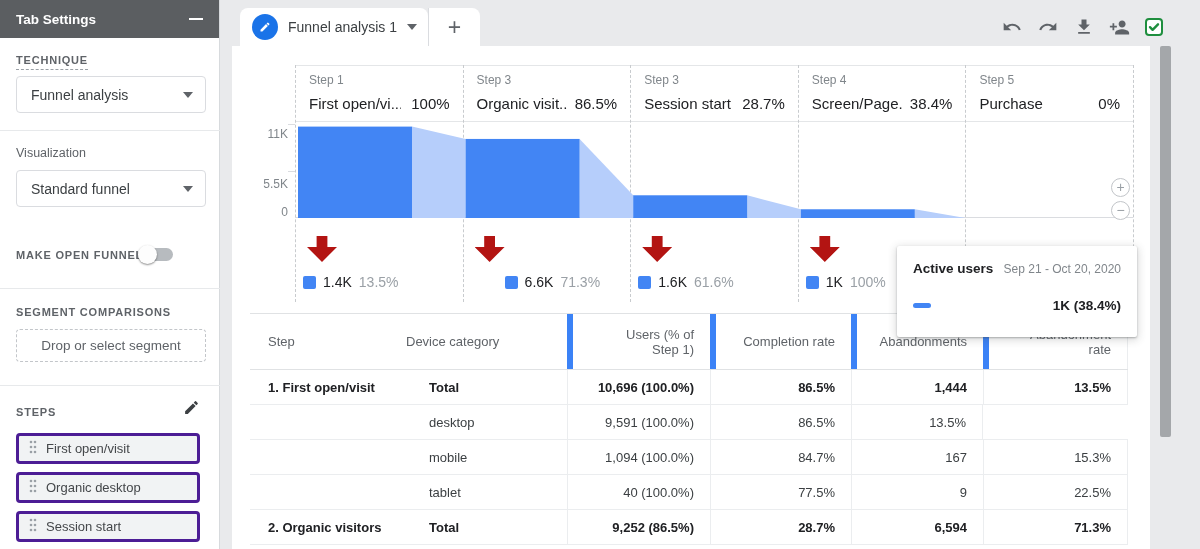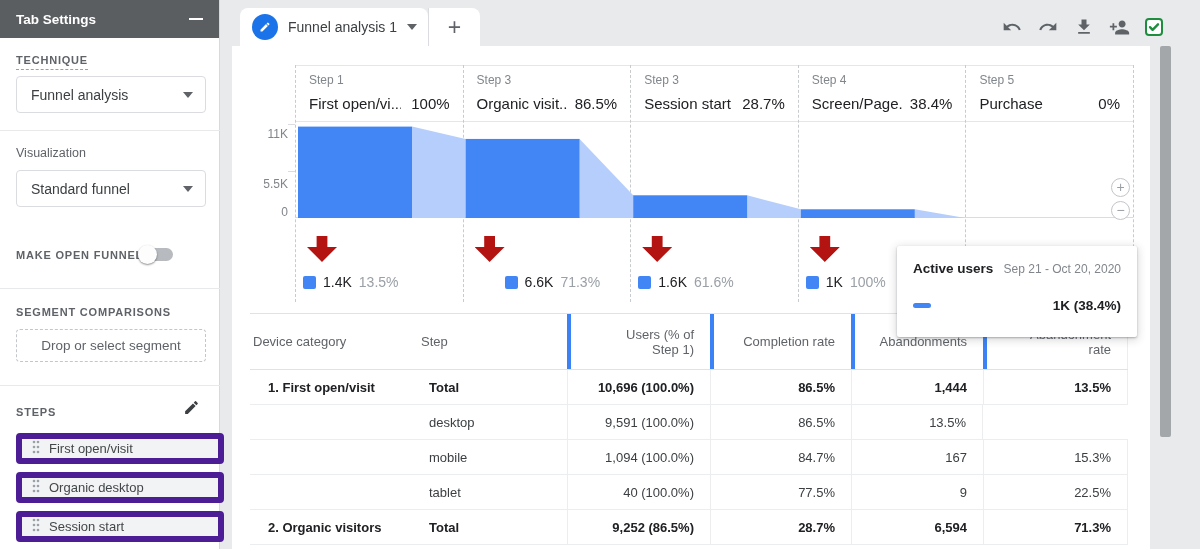--- a/index.html
+++ b/index.html
@@ -24,21 +24,21 @@
   .divider { left:0; width:220px; height:1px; background:#e7e9eb; }
   #viz-label { left:16px; top:146px; font-size:12.5px; color:#5f6368; }
   #open-funnel-row { left:16px; top:248px; width:188px; display:flex; align-items:center; justify-content:flex-start; }
   #toggle { position:relative; width:30px; height:13px; background:#b7bbbf; border-radius:7px; margin-right:6px; cursor:pointer; }
   #toggle .knob { position:absolute; left:-5px; top:-3px; width:19px; height:19px; border-radius:50%; background:#fdfdfd; box-shadow:0 1px 2px rgba(0,0,0,.45); }
   #segment-label { left:16px; top:306px; }
   #drop-box { left:16px; top:329px; width:190px; height:33px; border:1px dashed #c3c6ca; border-radius:4px;
               display:flex; align-items:center; justify-content:center; font-size:13.5px; color:#5f6368; cursor:pointer; }
   #steps-label { left:16px; top:406px; }
   #steps-pencil { left:183px; top:399px; cursor:pointer; }
-  .chip { left:16px; width:208px; height:31px; background:#f1f3f4; border:6px solid #4c1d95; border-radius:4px;
+  .chip { left:16px; width:184px; height:31px; background:#f1f3f4; border:3px solid #4c1d95; border-radius:4px;
           display:flex; align-items:center; padding:0 10px; gap:9px; font-size:13px; color:#44474a; cursor:grab; }
 
   
   #tab { left:240px; top:8px; width:188px; height:38px; background:#fff; border-radius:8px 8px 0 0;
          display:flex; align-items:center; padding:0 10px 0 12px; gap:10px; cursor:pointer; }
   #tab-pencil-circle { width:26px; height:26px; border-radius:50%; background:#1a73e8; display:flex; align-items:center; justify-content:center; }
   #tab-label { font-size:14px; color:#3c4043; white-space:nowrap; }
   #plus-tab { left:428px; top:8px; width:52px; height:38px; background:#fff; border-left:1px solid #dadce0; border-radius:0 8px 0 0;
               display:flex; align-items:center; justify-content:center; font-size:23px; font-weight:300; color:#5f6368; cursor:pointer; }
   .tbicon { top:17px; width:20px; height:20px; cursor:pointer; }
@@ -84,21 +84,21 @@
   #gatable { left:250px; top:313px; width:878px; }
   .trow { display:grid; grid-template-columns:153px 164px 143px 141px 132px 145px; }
   .thead { height:57px; border-top:1px solid #e0e2e4; border-bottom:1px solid #e0e2e4; color:#5f6368; font-size:13px; }
   .tbody-row { height:35px; border-bottom:1px solid #ebedef; font-size:13px; color:#3c4043; }
   .tbody-row.bold { font-weight:bold; color:#202124; }
   .cell { display:flex; align-items:center; }
   .c0 { padding-left:18px; }
   .c1 { padding-left:26px; }
   .thead .c1 { padding-left:3px; }
   .c2,.c3,.c4,.c5 { justify-content:flex-end; padding-right:16px; text-align:right; border-left:1px solid #ebedef; }
-  .thead .c2,.thead .c3,.thead .c4,.thead .c5 { border-left:4px solid #3b82f6; }
+  .thead .c2,.thead .c3,.thead .c4,.thead .c5 { border-left:6px solid #3b82f6; }
   .c5 { border-right:1px solid #ebedef; }
   .thead .c2 { padding-left:32px; }
   .thead .c5 { padding-left:22px; }
 </style>
 </head>
 <body>
 
 <div id="sidebar" class="abs">
   <div id="sb-header" class="abs">
     <span id="sb-title">Tab Settings</span>
@@ -312,22 +312,22 @@
     <span id="tt-date">Sep 21 - Oct 20, 2020</span>
   </div>
   <div id="tt-row2">
     <span id="tt-dash" style="background: rgb(66, 133, 244);"></span>
     <span id="tt-value">1K (38.4%)</span>
   </div>
 </div>
 
 <div id="gatable" class="abs">
     <div class="trow thead">
+      <div class="cell c0">Step</div>
       <div class="cell c1">Device category</div>
-      <div class="cell c0">Step</div>
       <div class="cell c2">Users (% of Step 1)</div>
       <div class="cell c3">Completion rate</div>
       <div class="cell c4">Abandonments</div>
       <div class="cell c5">Abandonment rate</div>
     </div>
     <div class="trow tbody-row bold">
       <div class="cell c0">1. First open/visit</div>
       <div class="cell c1">Total</div>
       <div class="cell c2">10,696 (100.0%)</div>
       <div class="cell c3">86.5%</div>

